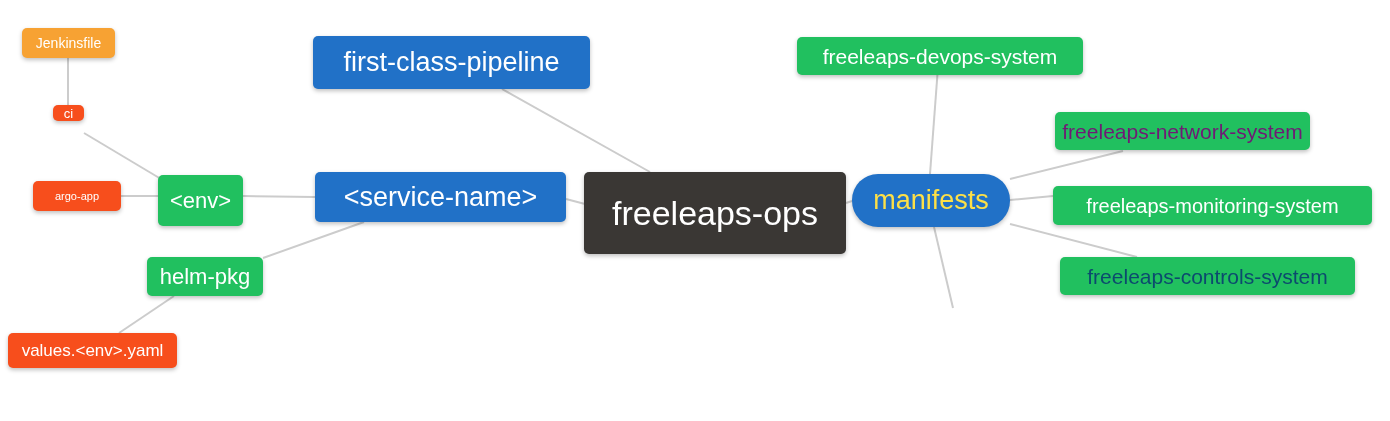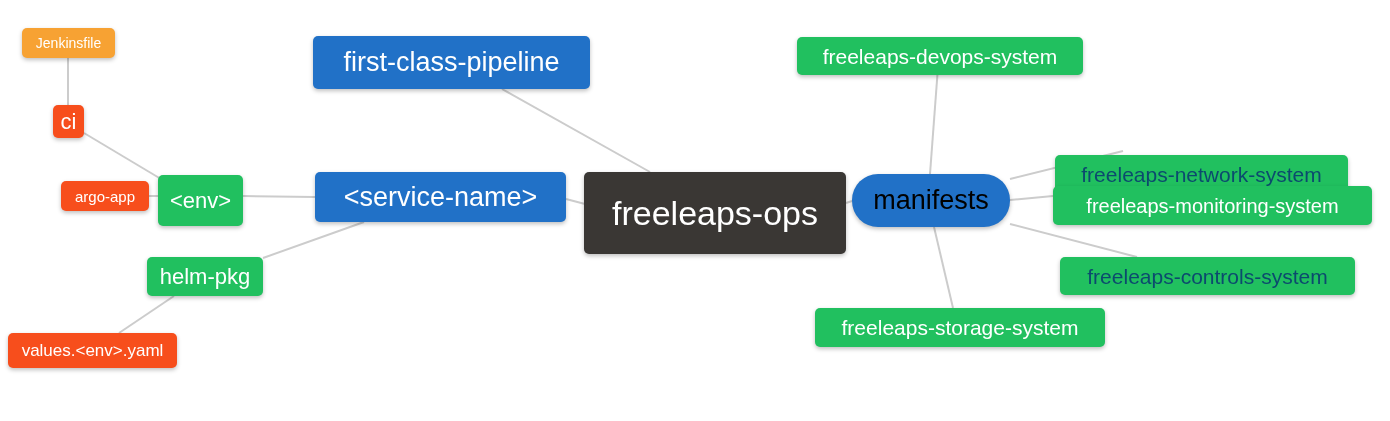--- a/index.html
+++ b/index.html
@@ -63,26 +63,25 @@
       <line x1="930" y1="174" x2="938" y2="67" stroke="#CCCCCC"></line>
       <line x1="1010" y1="179" x2="1123" y2="151" stroke="#CCCCCC"></line>
       <line x1="1010" y1="200" x2="1053" y2="196" stroke="#CCCCCC"></line>
       <line x1="1010" y1="224" x2="1137" y2="257" stroke="#CCCCCC"></line>
       <line x1="934" y1="227" x2="953" y2="308" stroke="#CCCCCC"></line>
     </svg>
   <div class="node-layer">
       <div class="node" style="left: 584px; top: 172px; width: 262px; height: 82px; font-size: 34px; background: rgb(58, 55, 52); color: rgb(255, 255, 255);">freeleaps-ops</div>
       <div class="node" style="left: 313px; top: 36px; width: 277px; height: 53px; font-size: 27px; background: rgb(33, 113, 199); color: rgb(255, 255, 255);">first-class-pipeline</div>
       <div class="node" style="left: 315px; top: 172px; width: 251px; height: 50px; font-size: 27px; background: rgb(33, 113, 199); color: rgb(255, 255, 255);">&lt;service-name&gt;</div>
-      <div class="node" style="left: 852px; top: 174px; width: 158px; height: 53px; font-size: 27px; background: rgb(33, 113, 199); color: #000000; border-radius: 26px;">manifests</div>
+      <div class="node" style="left: 852px; top: 174px; width: 158px; height: 53px; font-size: 27px; background: rgb(33, 113, 199); color: #fde047; border-radius: 26px;">manifests</div>
       <div class="node" style="left: 158px; top: 175px; width: 85px; height: 51px; font-size: 22px; background: rgb(33, 192, 95); color: rgb(255, 255, 255);">&lt;env&gt;</div>
       <div class="node" style="left: 147px; top: 257px; width: 116px; height: 39px; font-size: 22px; background: rgb(33, 192, 95); color: rgb(255, 255, 255);">helm-pkg</div>
-      <div class="node" style="left: 53px; top: 105px; width: 31px; height: 33px; font-size: 22px; background: rgb(247, 78, 28); color: rgb(255, 255, 255); text-align: center;">ci</div>
-      <div class="node" style="left: 33px; top: 181px; width: 88px; height: 30px; font-size: 15px; background: rgb(247, 78, 28); color: rgb(255, 255, 255); margin-left: 28px;">argo-app</div>
+      <div class="node" style="left: 53px; top: 105px; width: 31px; height: 16px; font-size: 13px; background: rgb(247, 78, 28); color: rgb(255, 255, 255); text-align: center;">ci</div>
+      <div class="node" style="left: 33px; top: 181px; width: 88px; height: 30px; font-size: 11px; background: rgb(247, 78, 28); color: rgb(255, 255, 255);">argo-app</div>
       <div class="node" style="left: 8px; top: 333px; width: 169px; height: 35px; font-size: 17px; background: rgb(247, 78, 28); color: rgb(255, 255, 255);">values.&lt;env&gt;.yaml</div>
       <div class="node" style="left: 22px; top: 28px; width: 93px; height: 30px; font-size: 14px; background: rgb(247, 162, 51); color: rgb(255, 255, 255);">Jenkinsfile</div>
       <div class="node" style="left: 797px; top: 37px; width: 286px; height: 38px; font-size: 21px; background: rgb(33, 192, 95); color: rgb(255, 255, 255);">freeleaps-devops-system</div>
-      <div class="node" style="left: 1055px; top: 112px; width: 293px; height: 38px; font-size: 21px; background: rgb(33, 192, 95); color: #0c4a6e; margin-top: 43px;">freeleaps-network-system</div>
+      <div class="node" style="left: 1055px; top: 112px; width: 255px; height: 38px; font-size: 21px; background: rgb(33, 192, 95); color: #701a75;">freeleaps-network-system</div>
       <div class="node" style="left: 1053px; top: 186px; width: 319px; height: 39px; font-size: 20px; background: rgb(33, 192, 95); color: rgb(255, 255, 255);">freeleaps-monitoring-system</div>
       <div class="node" style="left: 1060px; top: 257px; width: 295px; height: 38px; font-size: 21px; background: rgb(33, 192, 95); color: #0c4a6e;">freeleaps-controls-system</div>
-      <div class="node" style="left: 815px; top: 308px; width: 290px; height: 39px; font-size: 21px; background: rgb(33, 192, 95); color: rgb(255, 255, 255);">freeleaps-storage-system</div>
     </div>
 </div>
 
 </body></html>

